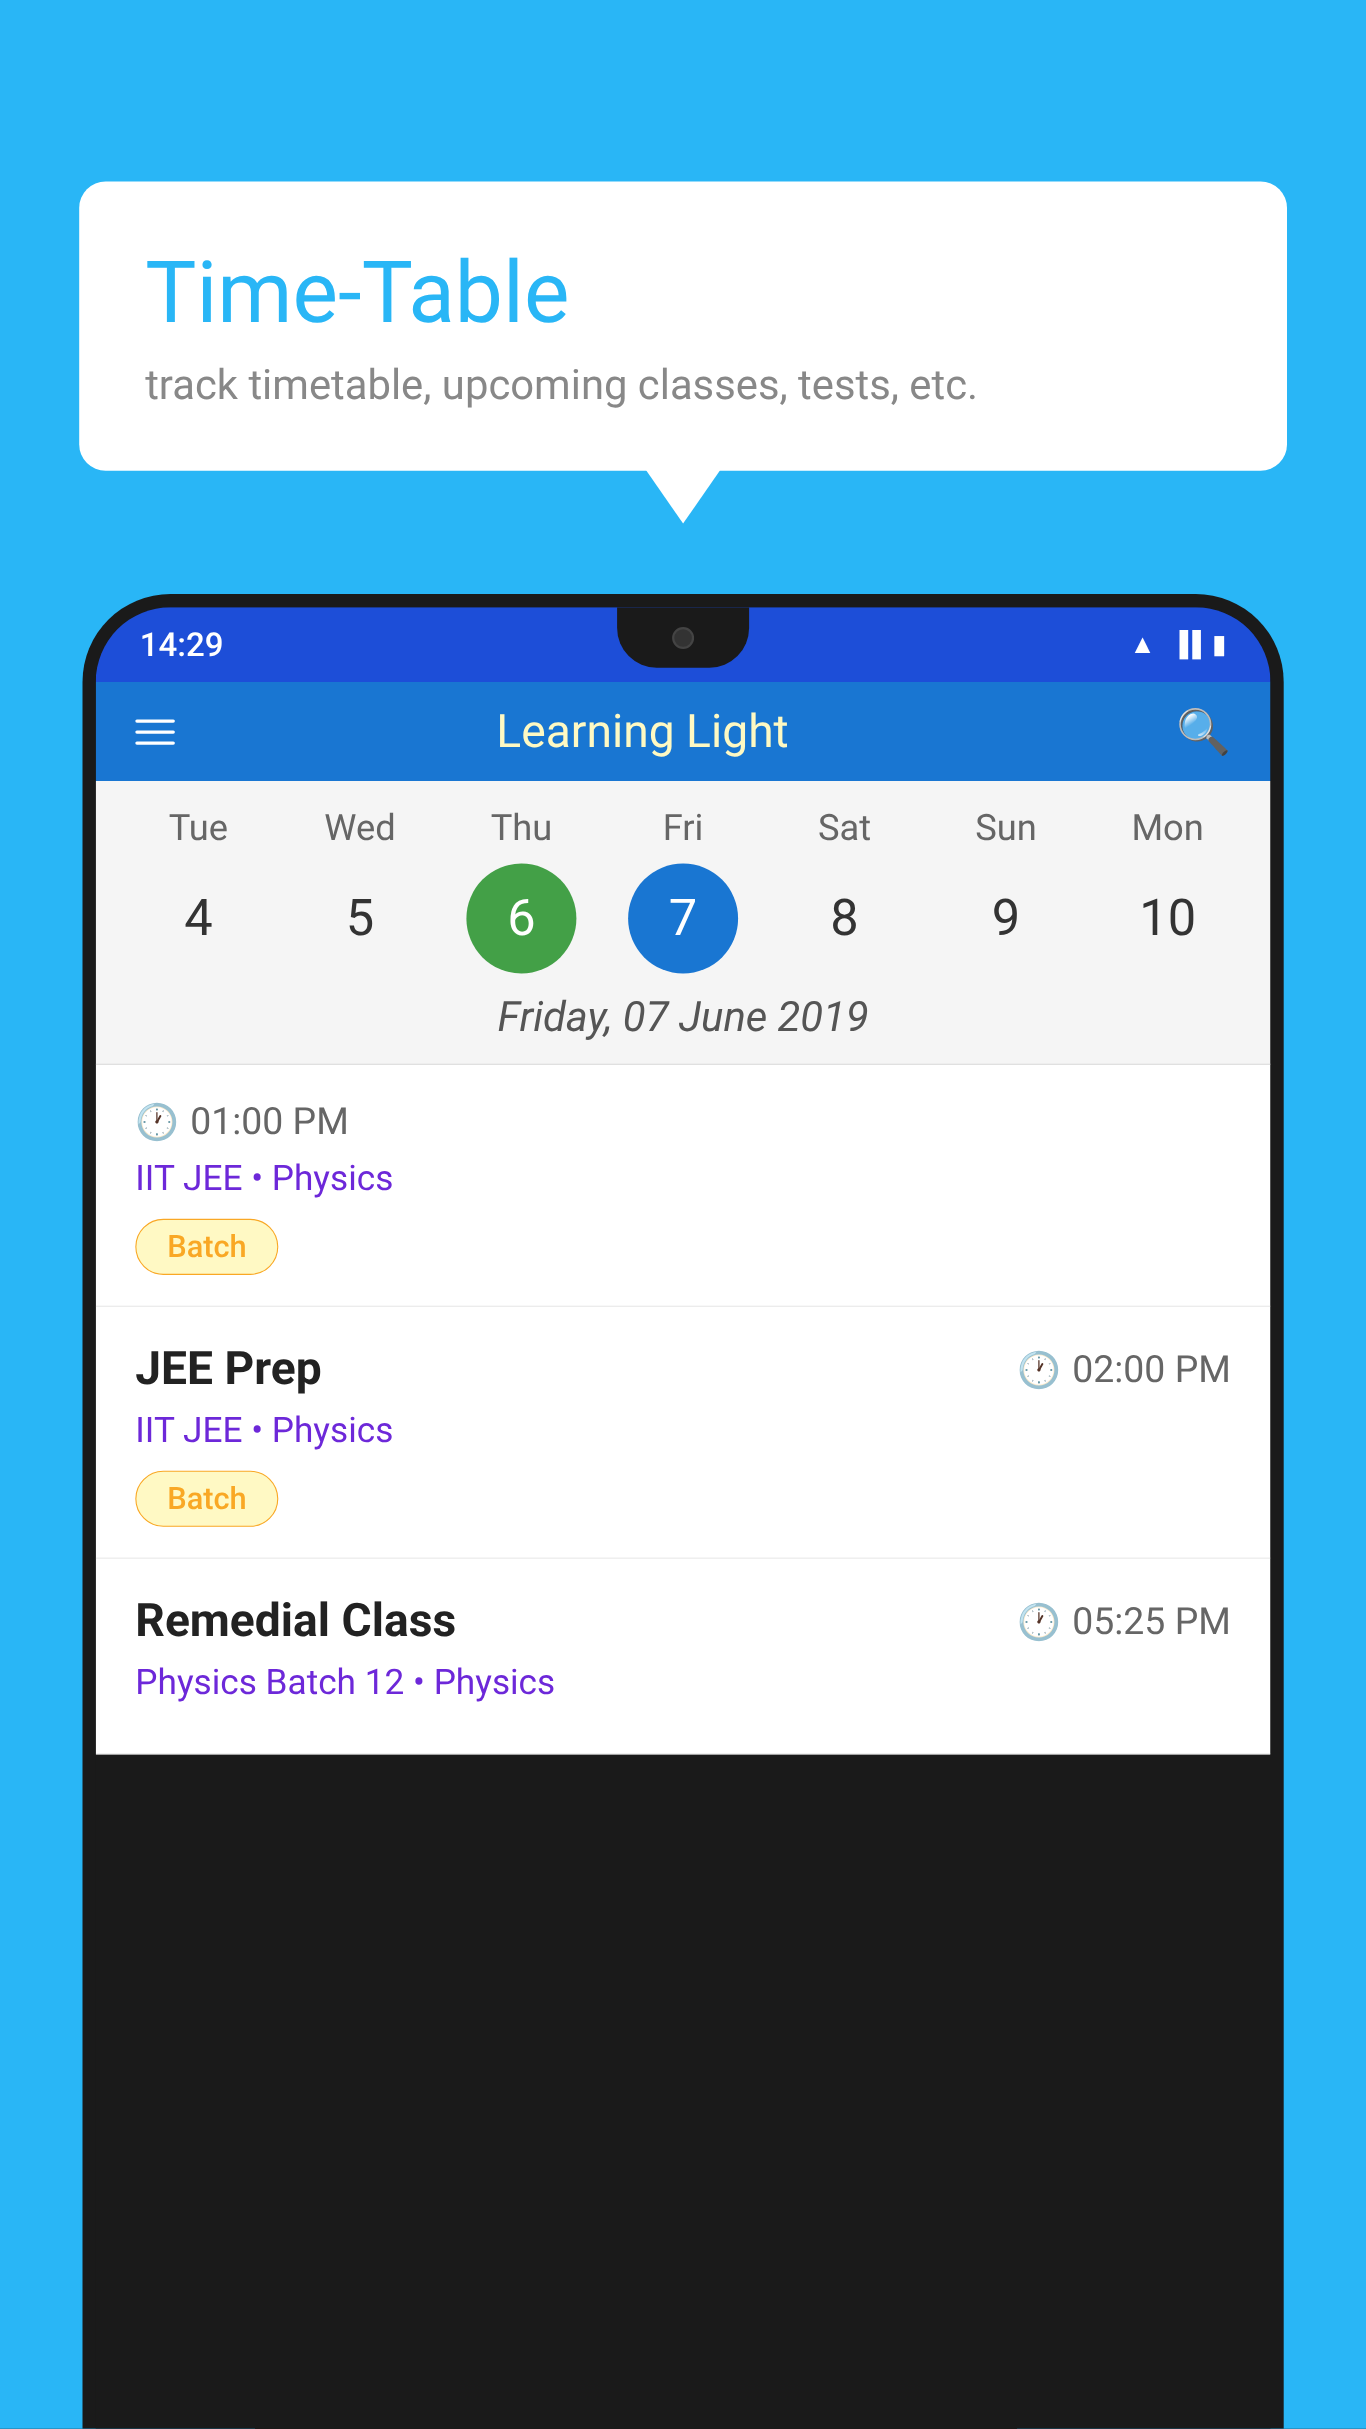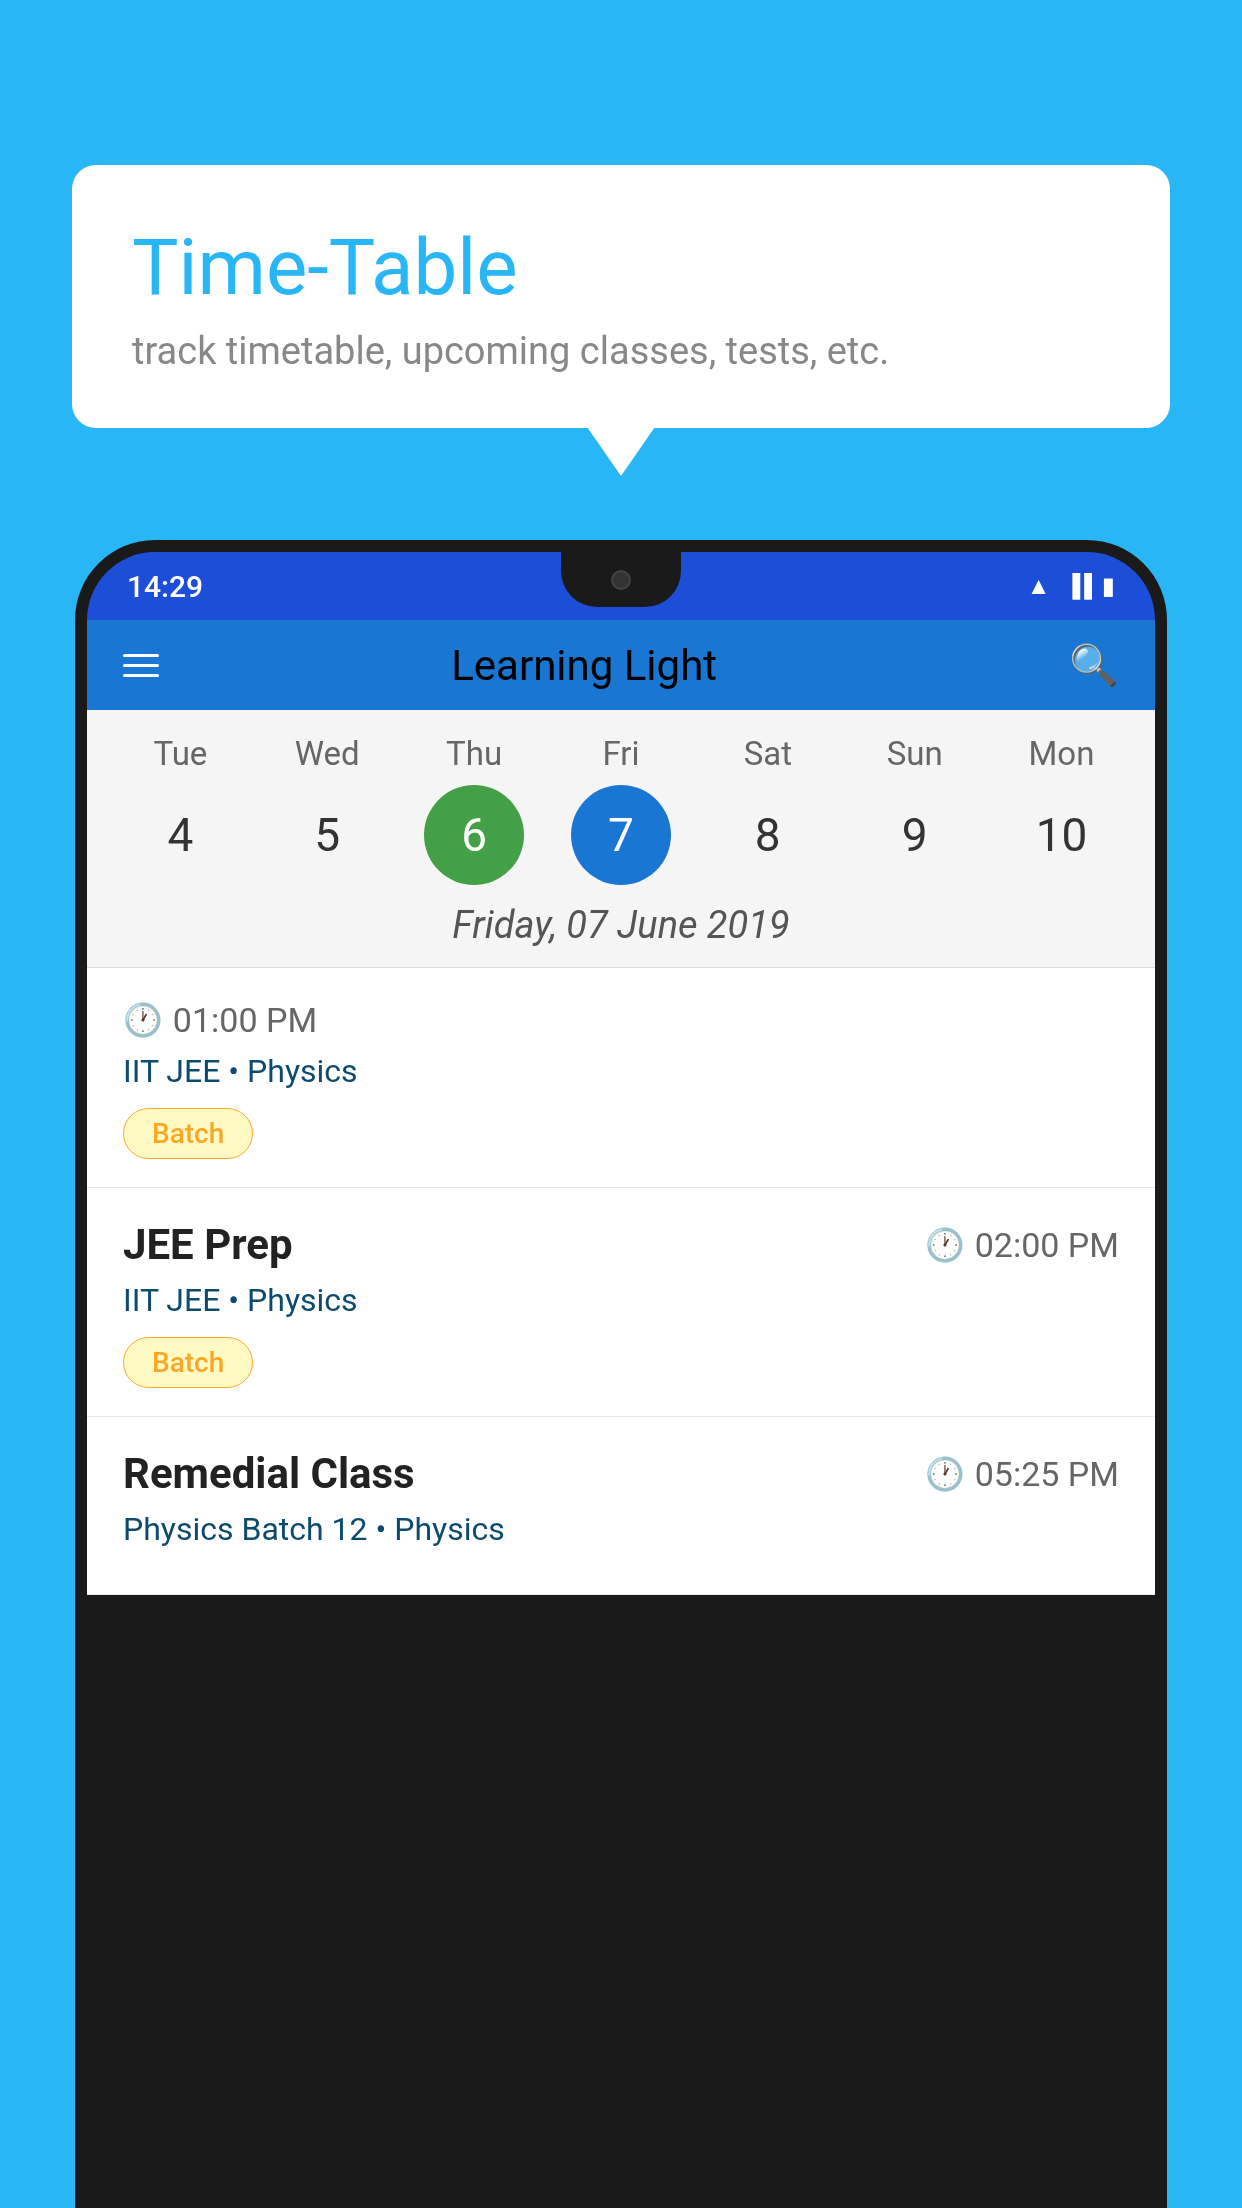--- a/index.html
+++ b/index.html
@@ -141,21 +141,21 @@
 
     .hamburger-icon span {
       display: block;
       width: 36px;
       height: 3px;
       background: white;
       border-radius: 2px;
     }
 
     .app-title {
-      color: #000000;
+      color: #fef9c3;
       font-size: 42px;
       font-weight: 400;
       flex: 1;
       text-align: center;
       margin-right: 60px;
     }
 
     .search-icon {
       color: white;
       font-size: 40px;
@@ -249,21 +249,21 @@
       font-size: 34px;
       color: #666;
     }
 
     .clock-icon {
       font-size: 32px;
     }
 
     .schedule-subtitle {
       font-size: 32px;
-      color: #0c4a6e;
+      color: #6d28d9;
       margin-bottom: 18px;
     }
 
     .batch-badge {
       display: inline-block;
       background: #FFF9C4;
       border: 1.5px solid #F9A825;
       color: #F9A825;
       border-radius: 30px;
       padding: 8px 28px;

